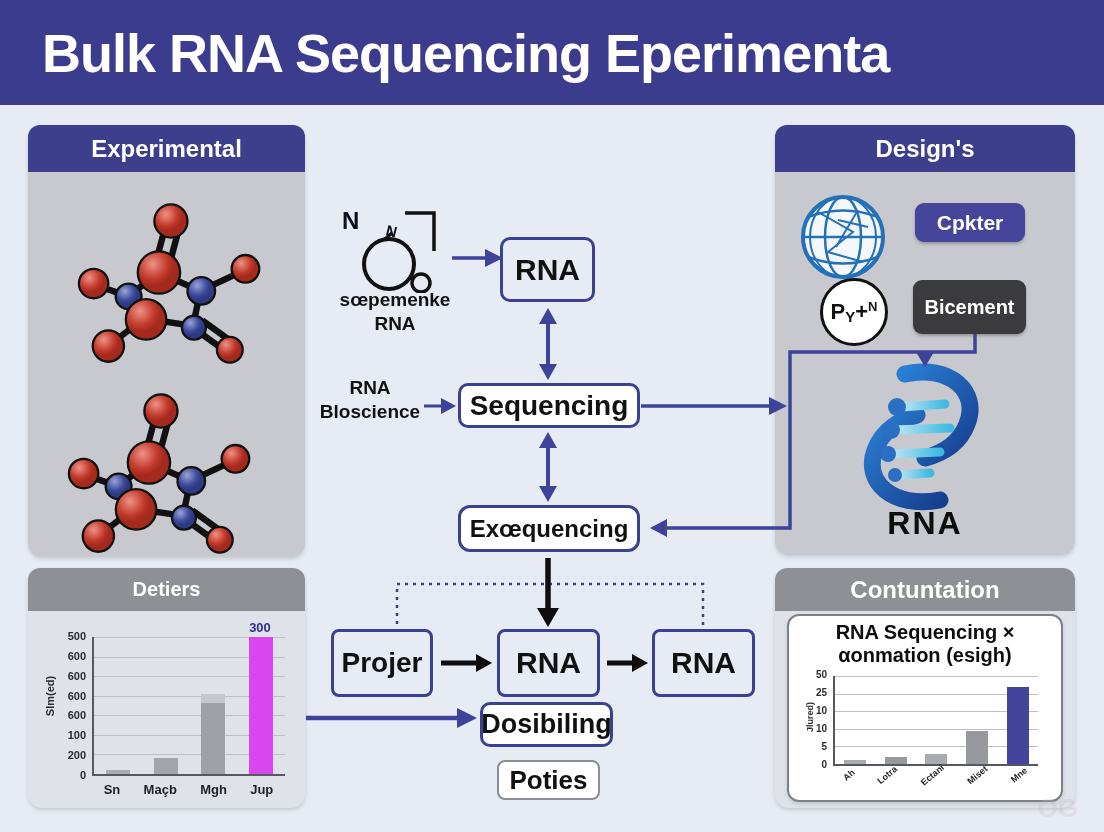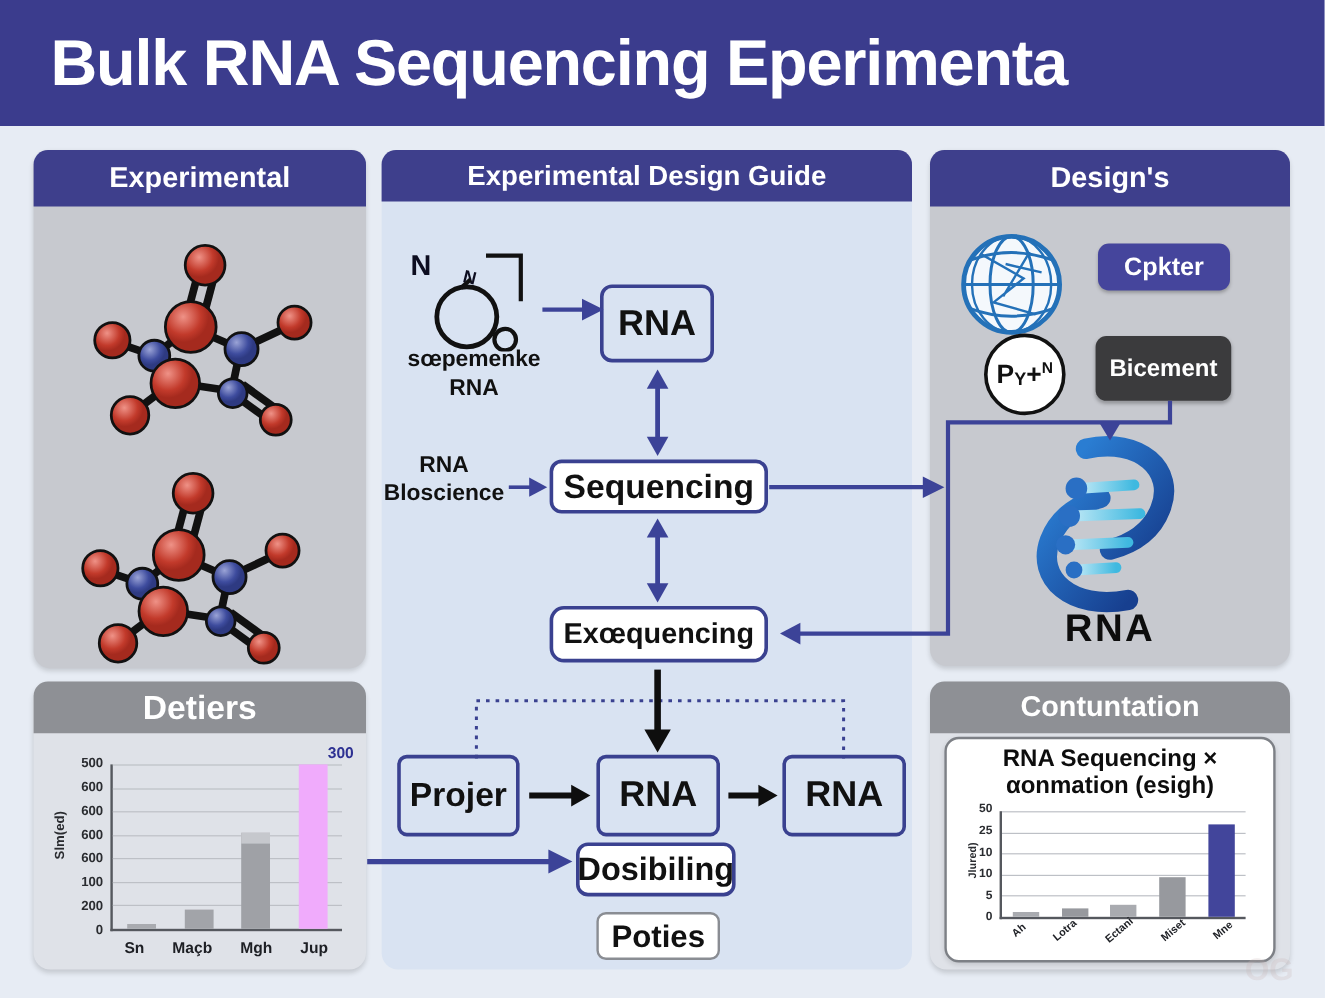--- a/index.html
+++ b/index.html
@@ -14,21 +14,21 @@
   
   .panel{position:absolute;border-radius:14px;}
   .panel-header{position:absolute;left:0;top:0;width:100%;display:flex;align-items:center;justify-content:center;
     color:#fff;font-weight:800;border-radius:12px 12px 0 0;}
   .hdr-blue{background:#3e3f8c;}
   .hdr-gray{background:#8e9095;}
 
   .p-lefttop{left:28px;top:125px;width:277px;height:432px;background:#c7c9cf;box-shadow:0 2px 4px rgba(0,0,0,.15);}
   .p-lefttop .panel-header{height:47px;font-size:24px;}
   .p-leftbot{left:28px;top:568px;width:277px;height:240px;background:#dfe2e8;box-shadow:0 2px 4px rgba(0,0,0,.15);}
-  .p-leftbot .panel-header{height:43px;font-size:28px;}
+  .p-leftbot .panel-header{height:43px;font-size:20px;}
   .p-mid{left:318px;top:125px;width:442px;height:683px;background:#d9e3f2;}
   .p-mid .panel-header{height:43px;font-size:23px;}
   .p-righttop{left:775px;top:125px;width:300px;height:430px;background:#c7c9cf;box-shadow:0 2px 4px rgba(0,0,0,.15);}
   .p-righttop .panel-header{height:47px;font-size:24px;}
   .p-rightbot{left:775px;top:568px;width:300px;height:240px;background:#dfe2e8;box-shadow:0 2px 4px rgba(0,0,0,.15);}
   .p-rightbot .panel-header{height:43px;font-size:24px;}
 
   
   .flowbox{position:absolute;border:3px solid #3a4190;border-radius:10px;display:flex;align-items:center;justify-content:center;
     color:#111;font-weight:800;background:transparent;}
@@ -167,23 +167,20 @@
     <circle cx="42" cy="112" r="16" fill="url(#redg)" stroke="#111" stroke-width="2.5"></circle>
     <circle cx="80" cy="126" r="14" fill="url(#blueg)" stroke="#111" stroke-width="2.5"></circle>
     <circle cx="99" cy="151" r="22" fill="url(#redg)" stroke="#111" stroke-width="2.5"></circle>
     <circle cx="58" cy="180" r="17" fill="url(#redg)" stroke="#111" stroke-width="2.5"></circle>
     <circle cx="159" cy="120" r="15" fill="url(#blueg)" stroke="#111" stroke-width="2.5"></circle>
     <circle cx="207" cy="96" r="15" fill="url(#redg)" stroke="#111" stroke-width="2.5"></circle>
     <circle cx="151" cy="160" r="13" fill="url(#blueg)" stroke="#111" stroke-width="2.5"></circle>
     <circle cx="190" cy="184" r="14" fill="url(#redg)" stroke="#111" stroke-width="2.5"></circle>
   </svg>
 
-  <div class="panel p-mid">
-    <div class="panel-header hdr-blue">Experimental Design Guide</div>
-  </div>
 
   <svg class="icon-abs" style="left:342px;top:203px;" width="105" height="90" viewBox="0 0 105 90">
     <text x="0" y="26" font-size="24" font-weight="bold" fill="#0d0d20" font-family="Liberation Sans, sans-serif">N</text>
     <text x="44" y="33" font-size="15" font-weight="bold" fill="#0d0d20" transform="rotate(14 48 28)" font-family="Liberation Sans, sans-serif">N</text>
     <polyline points="63,10 92,10 92,48" fill="none" stroke="#111" stroke-width="3.5"></polyline>
     <circle cx="47" cy="61" r="25" fill="none" stroke="#111" stroke-width="4"></circle>
     <circle cx="79" cy="80" r="9" fill="none" stroke="#111" stroke-width="3.5"></circle>
     <path d="M 42 37 L 50 30" stroke="#111" stroke-width="3.5" fill="none"></path>
   </svg>
   <div class="midlabel lbl-icon">
@@ -273,21 +270,21 @@
         </div>
         <div class="barwrap">
           <div class="bar" style="height: 11.875%; background: rgb(162, 164, 169);"></div>
         </div>
         <div class="barwrap">
           <div class="bar" style="height: 58.125%; background: rgb(159, 161, 166);">
             <div class="barcap" style="height: 10.7527%; background: rgb(198, 200, 205);"></div>
           </div>
         </div>
         <div class="barwrap">
-          <div class="bar" style="height: 100%; background: #f0abfc; padding-left: 24px;">
+          <div class="bar" style="height: 100%; background: #d946ef;">
             <div class="barlabel dt-barlabel">300</div>
           </div>
         </div>
       </div>
     </div>
   <div id="detiers-yticks">
       <div class="ytick" style="left: 52px; top: 630px; width: 34px;">500</div>
       <div class="ytick" style="left: 52px; top: 649.857px; width: 34px;">600</div>
       <div class="ytick" style="left: 52px; top: 669.714px; width: 34px;">600</div>
       <div class="ytick" style="left: 52px; top: 689.571px; width: 34px;">600</div>

